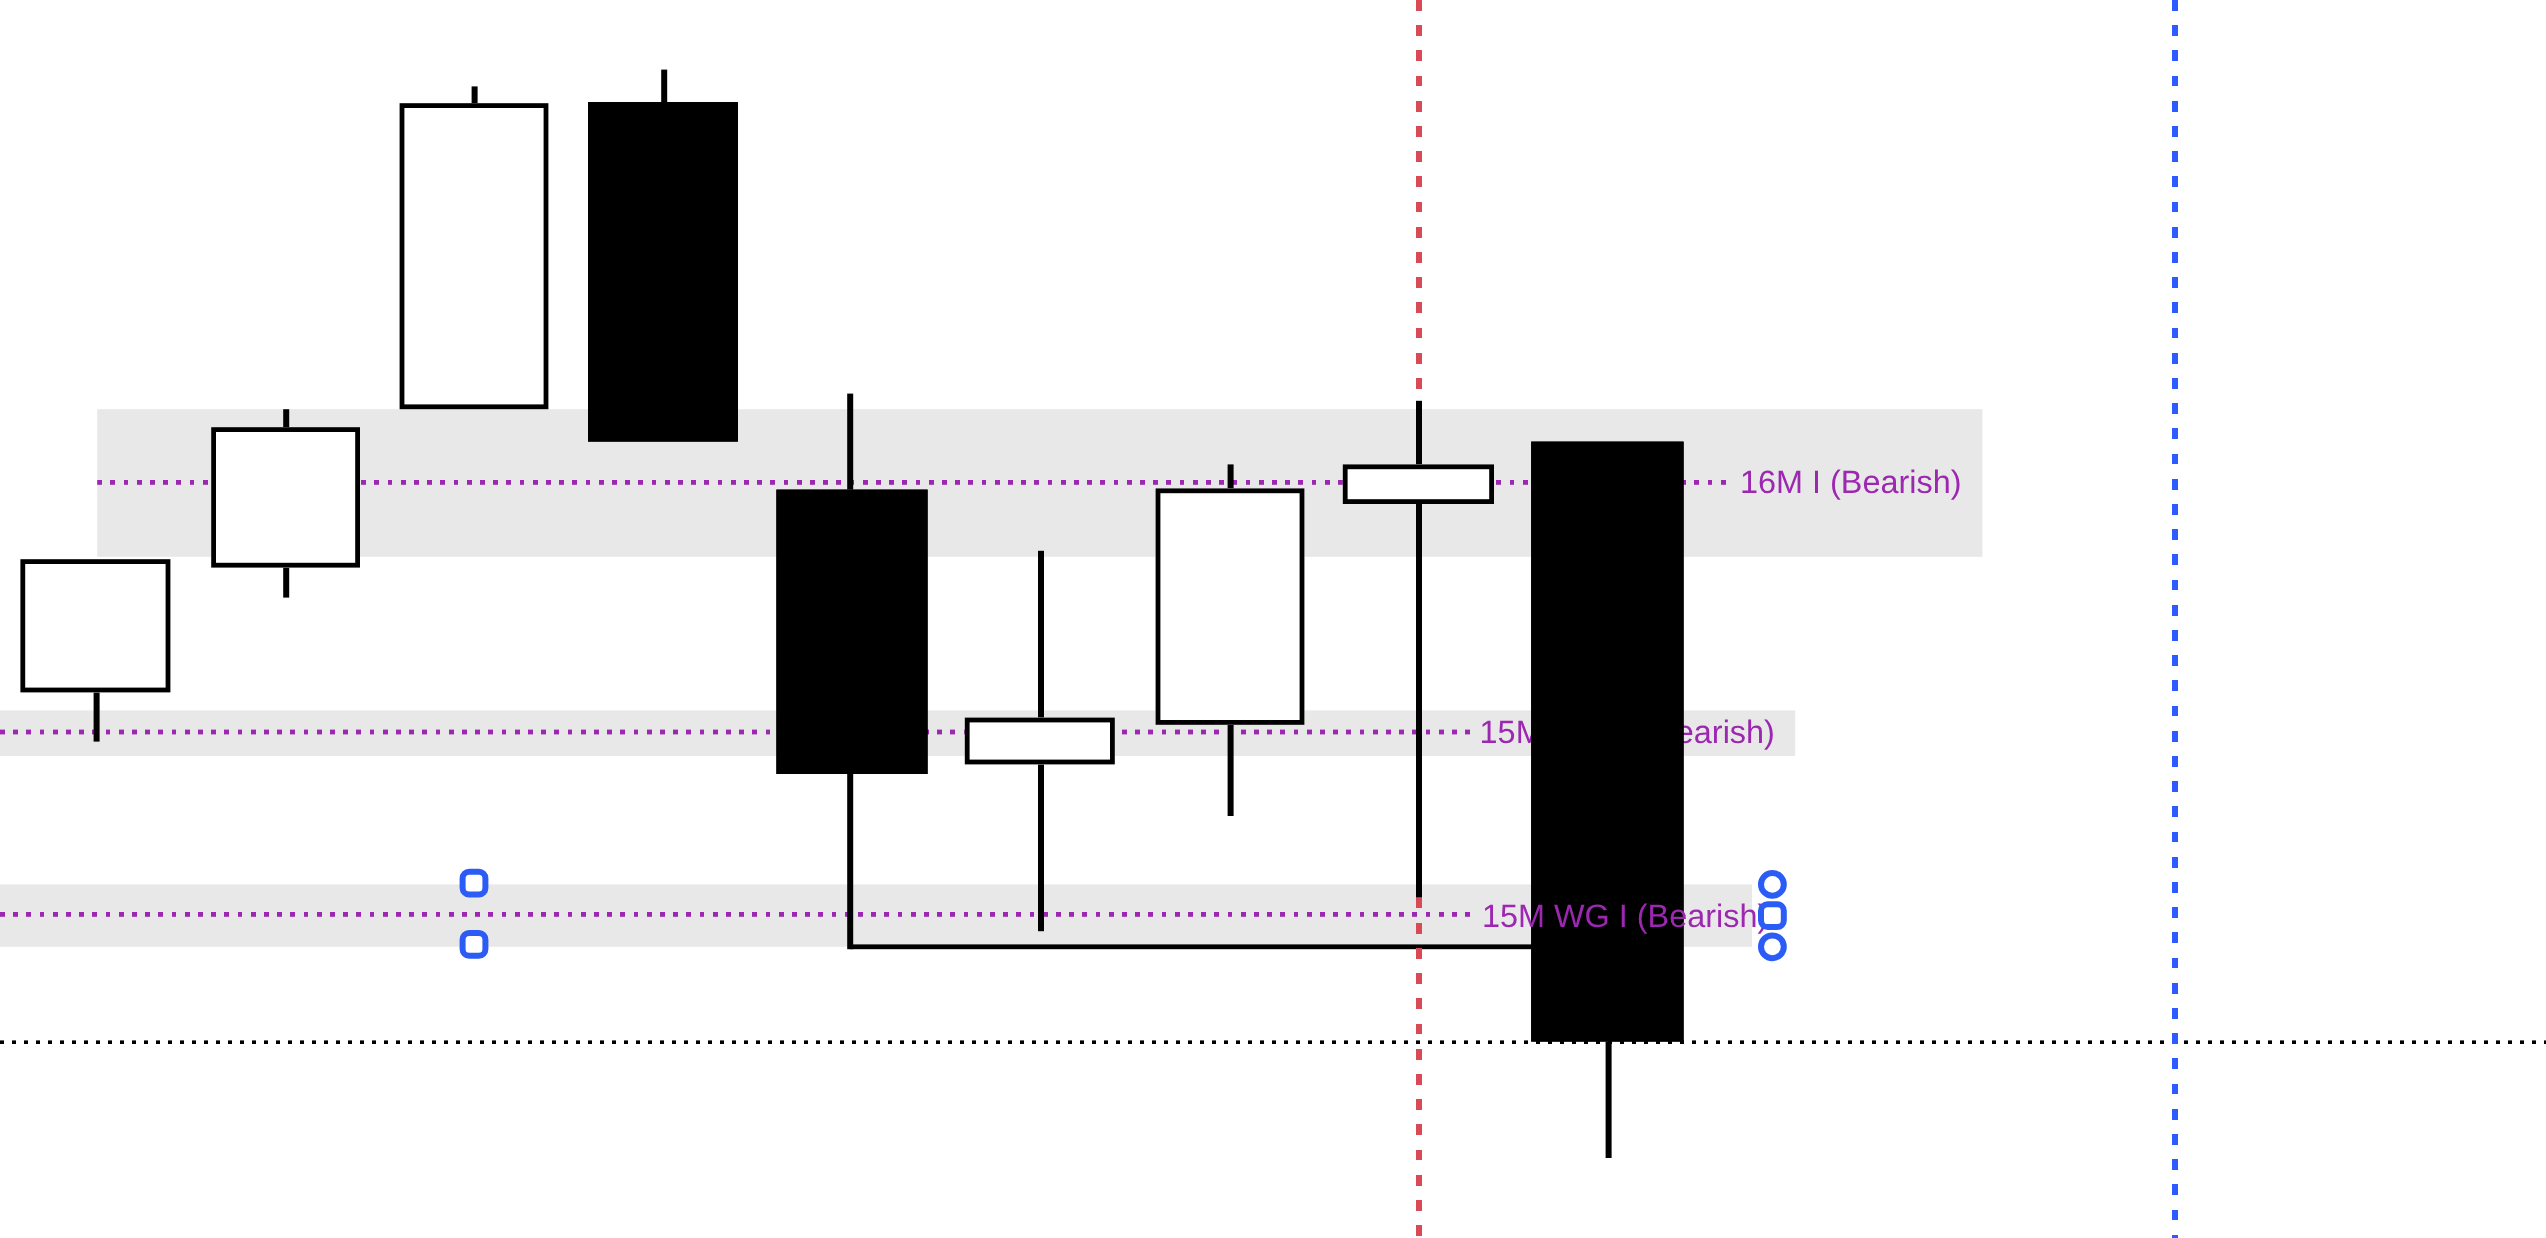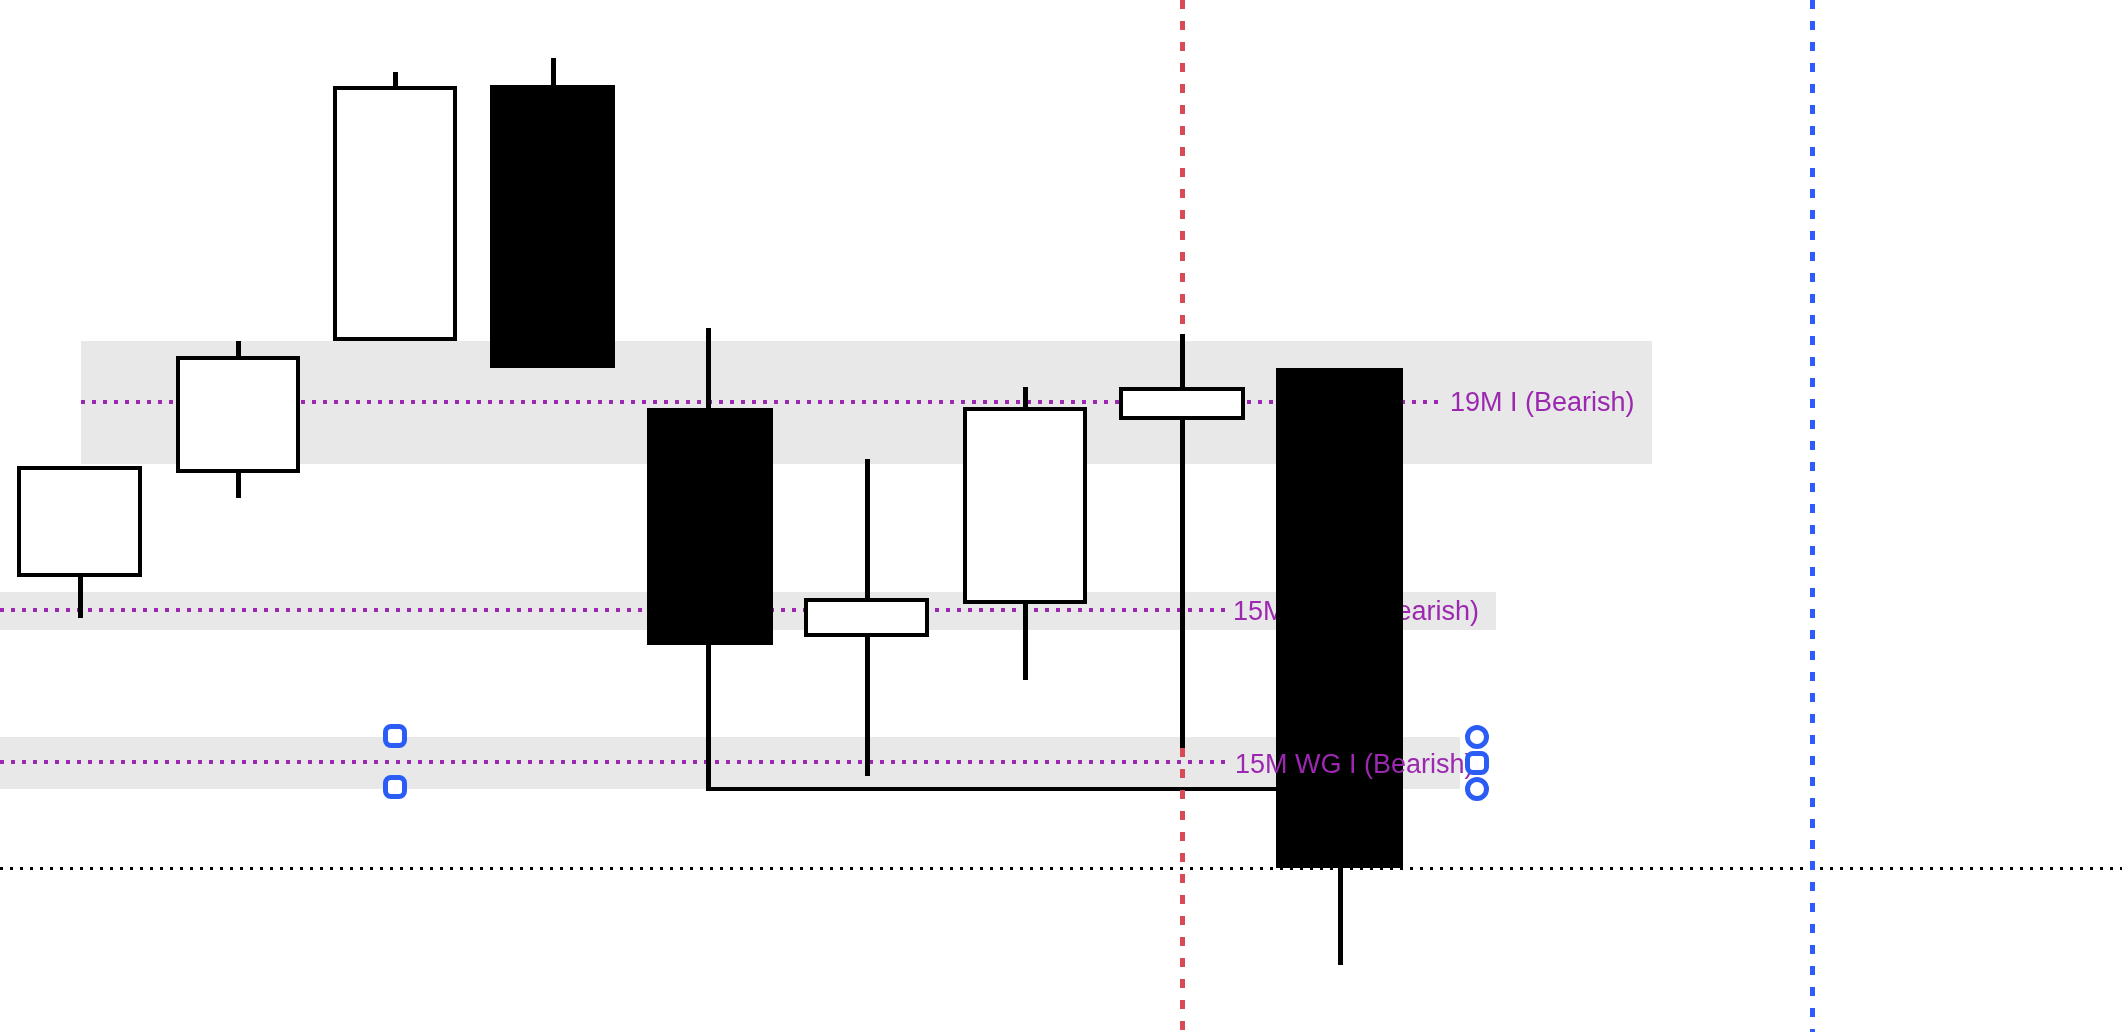--- a/index.html
+++ b/index.html
@@ -38,21 +38,21 @@
   }
   .handle.square{border-radius:8px;}
   .handle.circle{border-radius:50%;}
 </style>
 </head>
 <body>
 
 <div id="chart">
     <div class="zone" style="left: 81px; top: 341px; width: 1571px; height: 123px; background: rgb(232, 232, 232);"></div>
     <div class="zline" style="left: 81px; top: 400px; width: 1362px;"></div>
-    <div class="zlabel above" style="left: 1450px; top: 402px;">19M I (Bearish)</div>
+    <div class="zlabel above" style="left: 1450px; top: 402px;">16M I (Bearish)</div>
     <div class="zone" style="left: 0px; top: 592px; width: 1496px; height: 38px; background: rgb(232, 232, 232);"></div>
     <div class="zline" style="left: 0px; top: 608px; width: 1228px;"></div>
     <div class="zlabel below" style="left: 1233px; top: 611px;">15M WG II (Bearish)</div>
     <div class="zone" style="left: 0px; top: 737px; width: 1460px; height: 52px; background: rgb(232, 232, 232);"></div>
     <div class="zline" style="left: 0px; top: 760px; width: 1230px;"></div>
     <div class="zlabel above" style="left: 1235px; top: 764px;">15M WG I (Bearish)</div>
     <div class="hsolid" style="left: 708px; top: 787px; width: 568px;"></div>
     <div class="hdot" style="left: 0px; top: 867px; width: 2122px;"></div>
     <div class="vdash" style="left: 1180px; top: 0px; height: 333px; background-image: repeating-linear-gradient(rgb(216, 74, 85) 0px, rgb(216, 74, 85) 9px, transparent 9px, transparent 21px);"></div>
     <div class="vdash" style="left: 1180px; top: 748px; height: 284px; background-image: repeating-linear-gradient(rgb(216, 74, 85) 0px, rgb(216, 74, 85) 9px, transparent 9px, transparent 21px);"></div>

